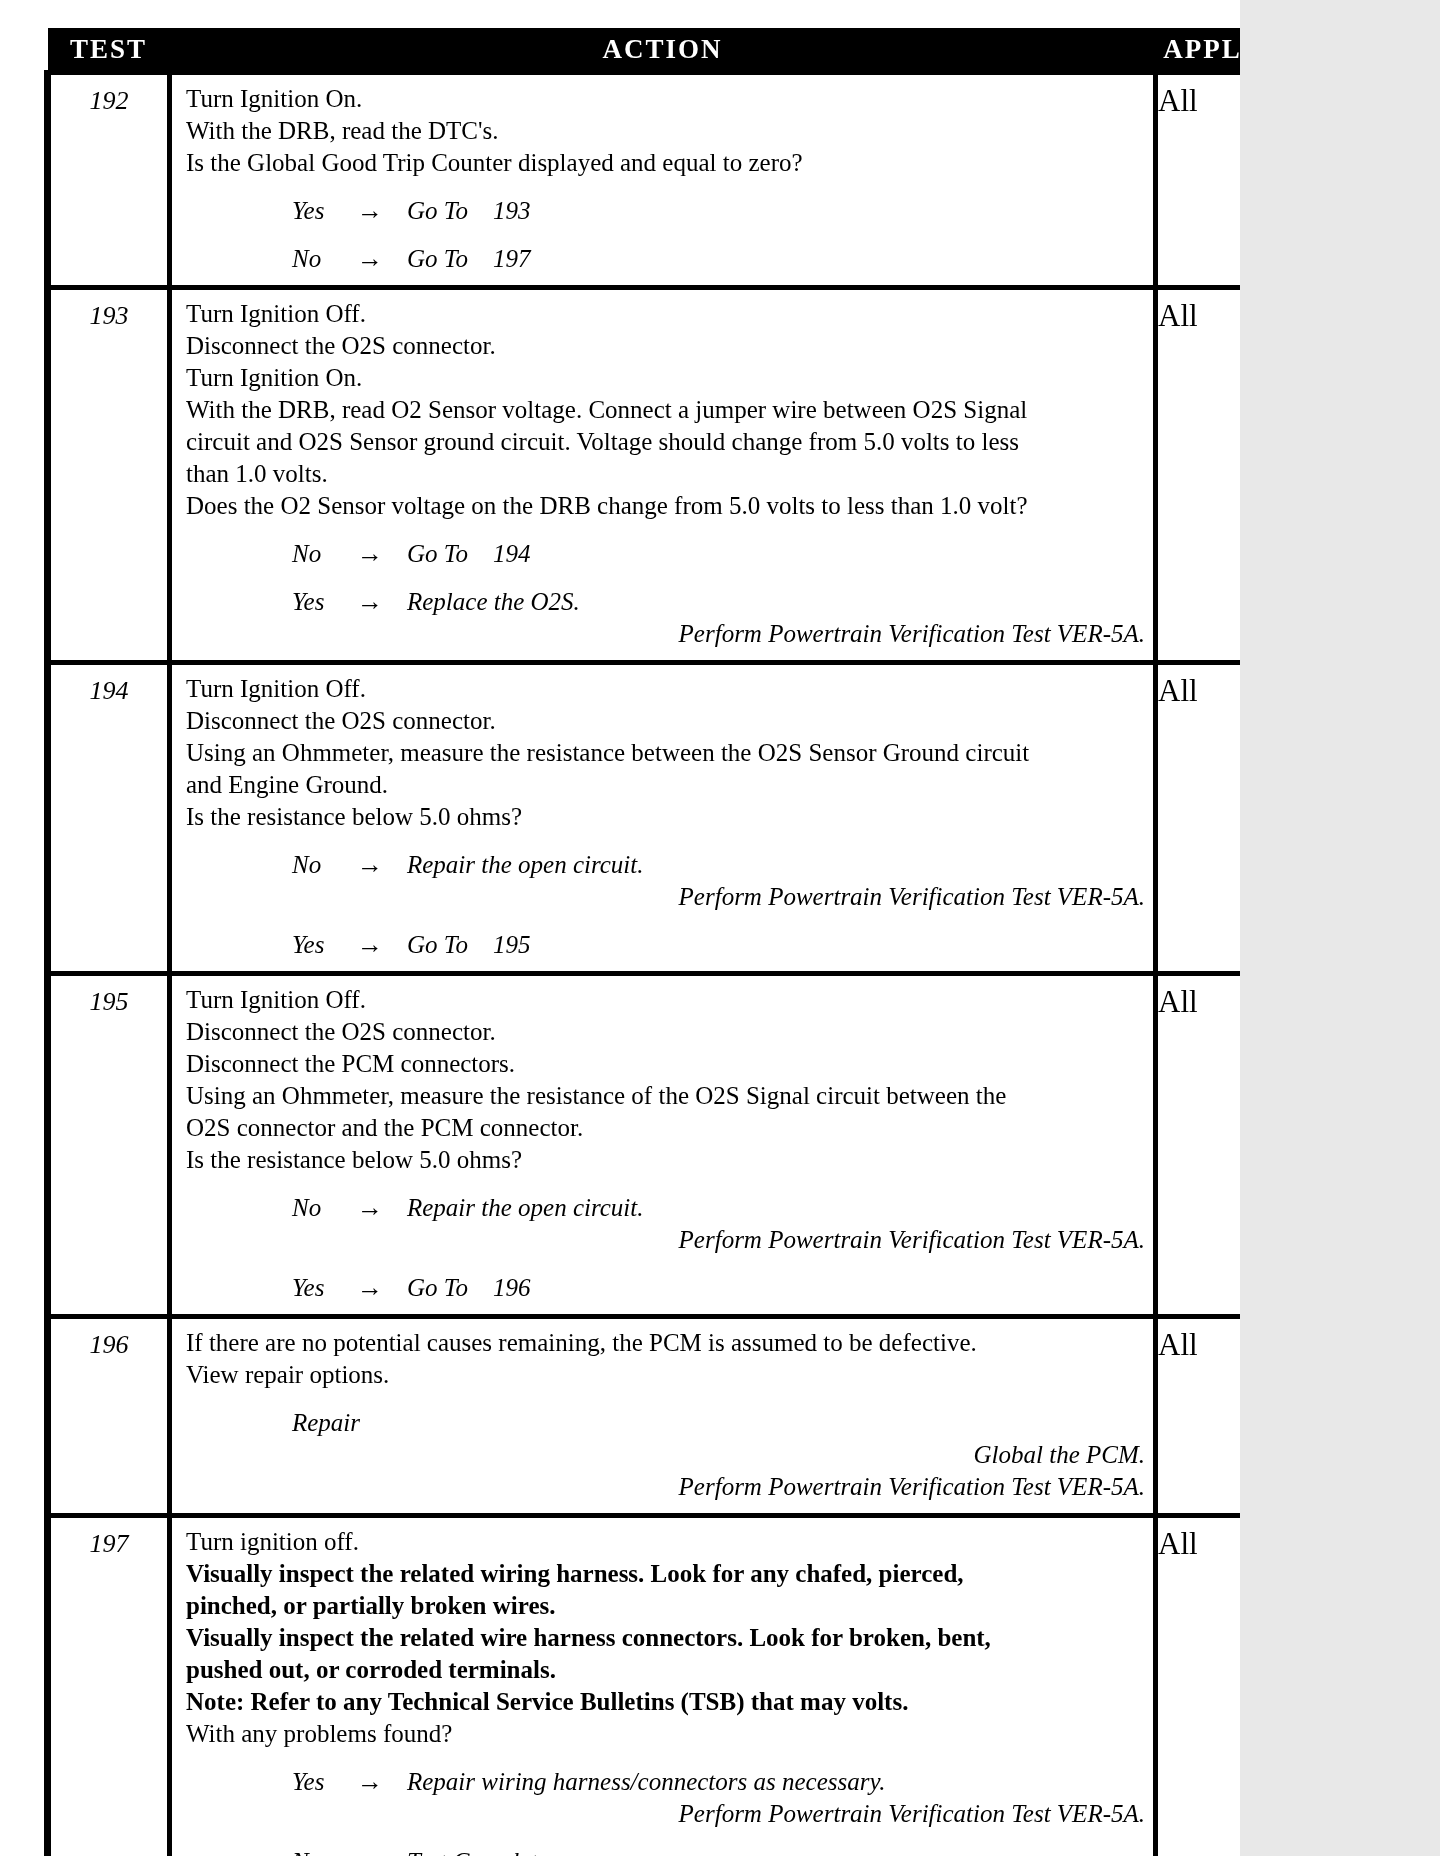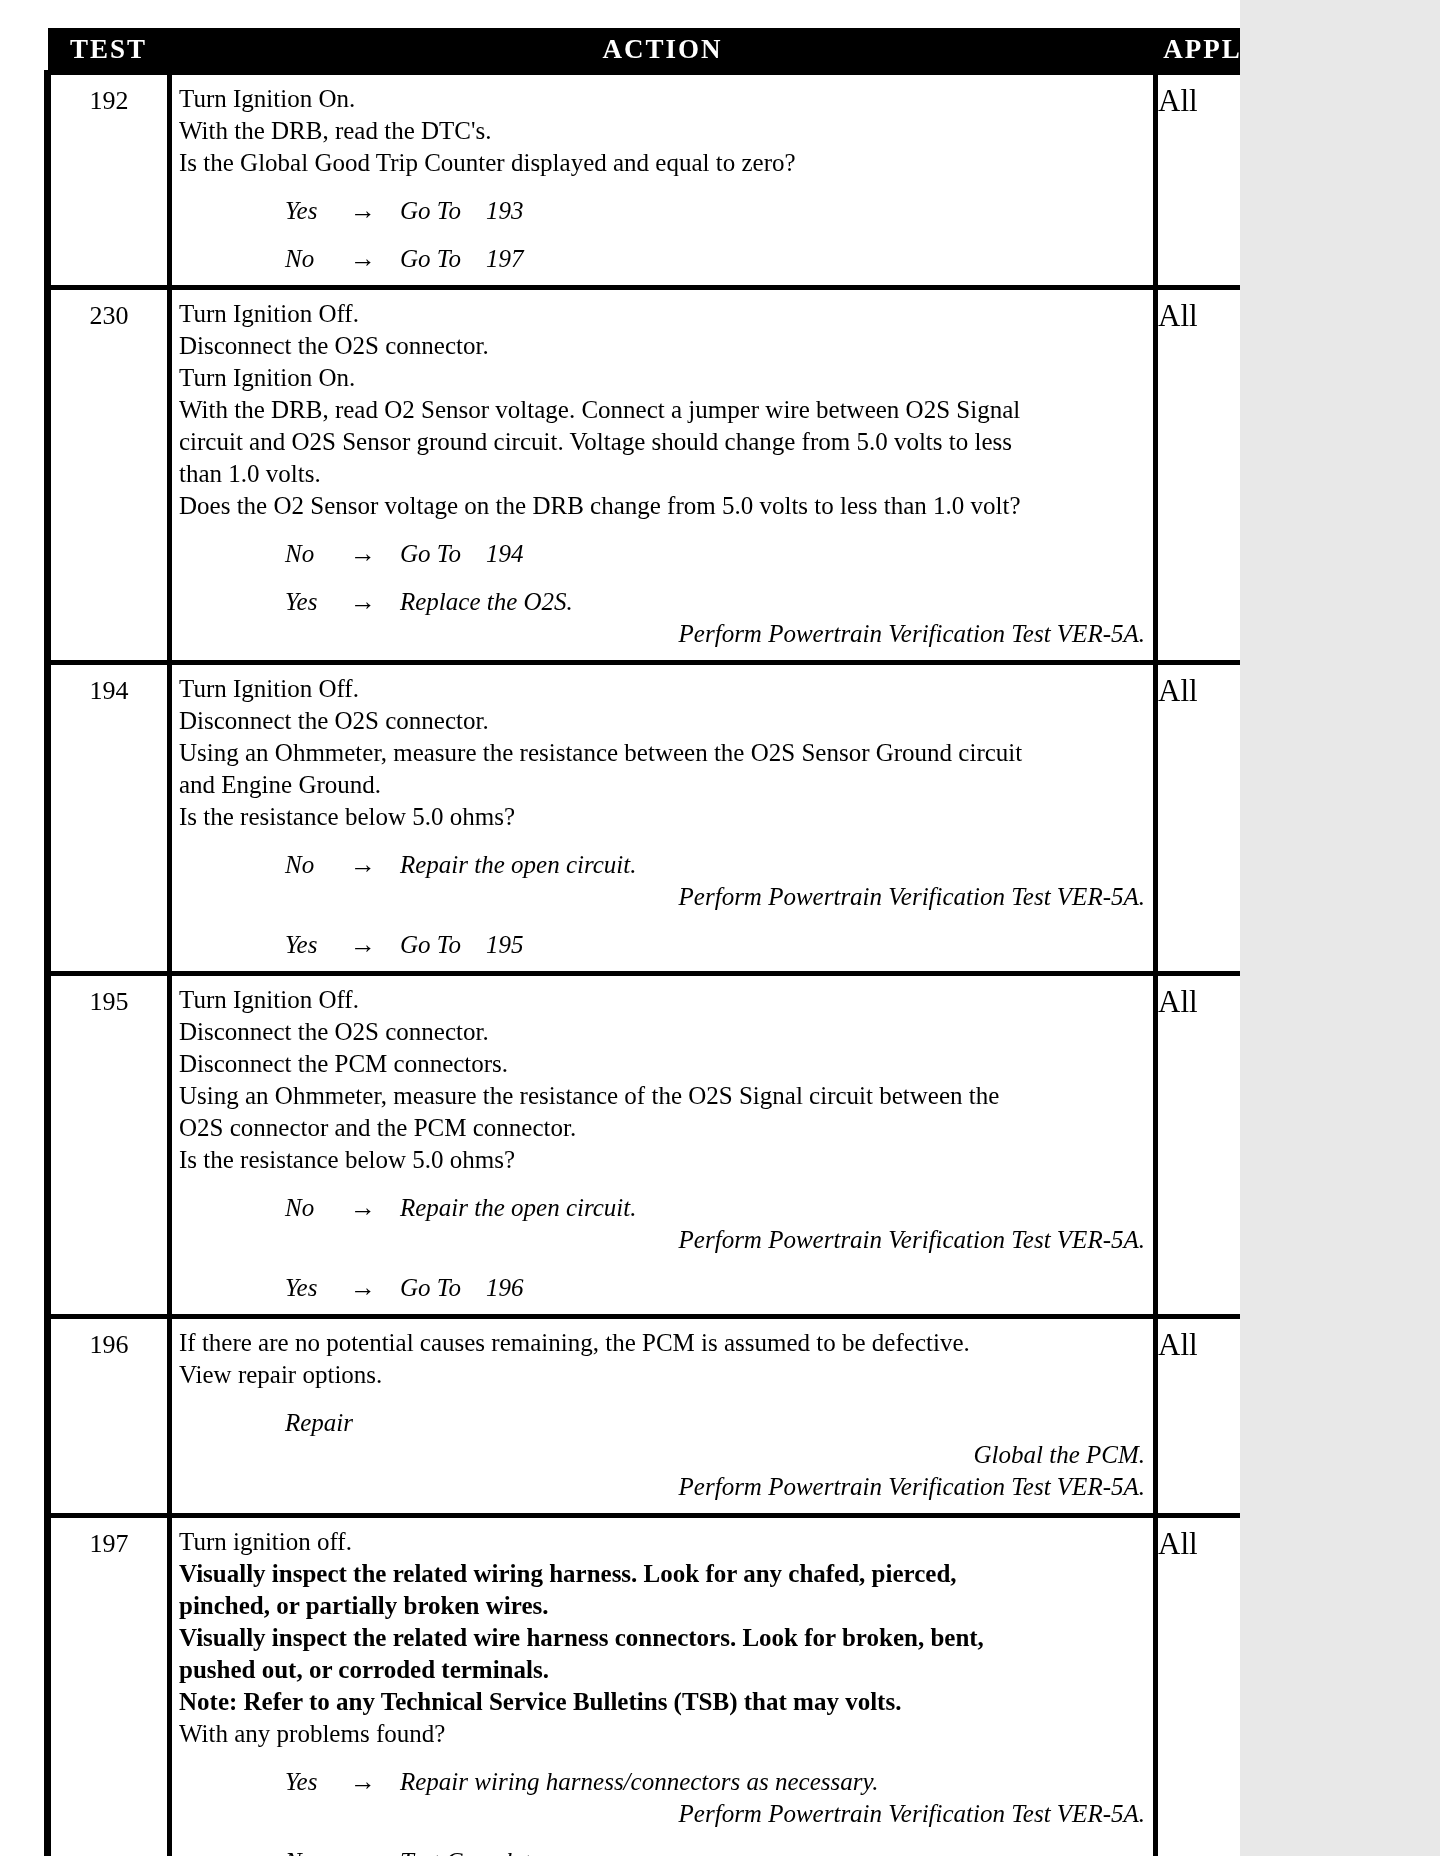--- a/index.html
+++ b/index.html
@@ -51,29 +51,30 @@
   tr.r2 { height: 303px; }
   tr.r3 { height: 328px; }
   tr.r4 { height: 194px; }
   tr.r5 { height: 361px; }
 
   .test-cell {
     text-align: center;
     font-size: 26px;
     line-height: 32px;
     padding-top: 10px;
+    font-style: italic;
   }
   .app-cell {
     text-align: left;
     font-size: 31px;
     line-height: 32px;
     padding-top: 10px;
   }
   .action-cell .action-content {
-    padding: 8px 8px 10px 7px;
+    padding: 8px 8px 10px 14px;
     font-size: 25px;
     line-height: 32px;
   }
   .line { white-space: nowrap; }
   .line.bold { font-weight: bold; }
 
   .answer { margin-top: 16px; padding-left: 106px; font-style: italic; }
   .ans-first { display: flex; align-items: baseline; }
   .ans-label { min-width: 65px; flex: none; }
   .ans-arrow { width: 50px; flex: none; font-size: 26px; }
@@ -118,21 +119,21 @@
                   <span class="ans-arrow">→</span>
                   <span class="ans-result">Go To    197</span>
                 </div>
               </div>
             </div>
           </td>
     <td class="app-cell"><span class="app-val">All</span></td>
   </tr>
 
   <tr class="r1">
-    <td class="test-cell"><span class="test-num">230</span></td>
+    <td class="test-cell"><span class="test-num">193</span></td>
     <td class="action-cell">
             <div class="action-content">
               <div class="line">Turn Ignition Off.</div>
               <div class="line">Disconnect the O2S connector.</div>
               <div class="line">Turn Ignition On.</div>
               <div class="line">With the DRB, read O2 Sensor voltage. Connect a jumper wire between O2S Signal</div>
               <div class="line">circuit and O2S Sensor ground circuit. Voltage should change from 5.0 volts to less</div>
               <div class="line">than 1.0 volts.</div>
               <div class="line">Does the O2 Sensor voltage on the DRB change from 5.0 volts to less than 1.0 volt?</div>
               <div class="answer">

